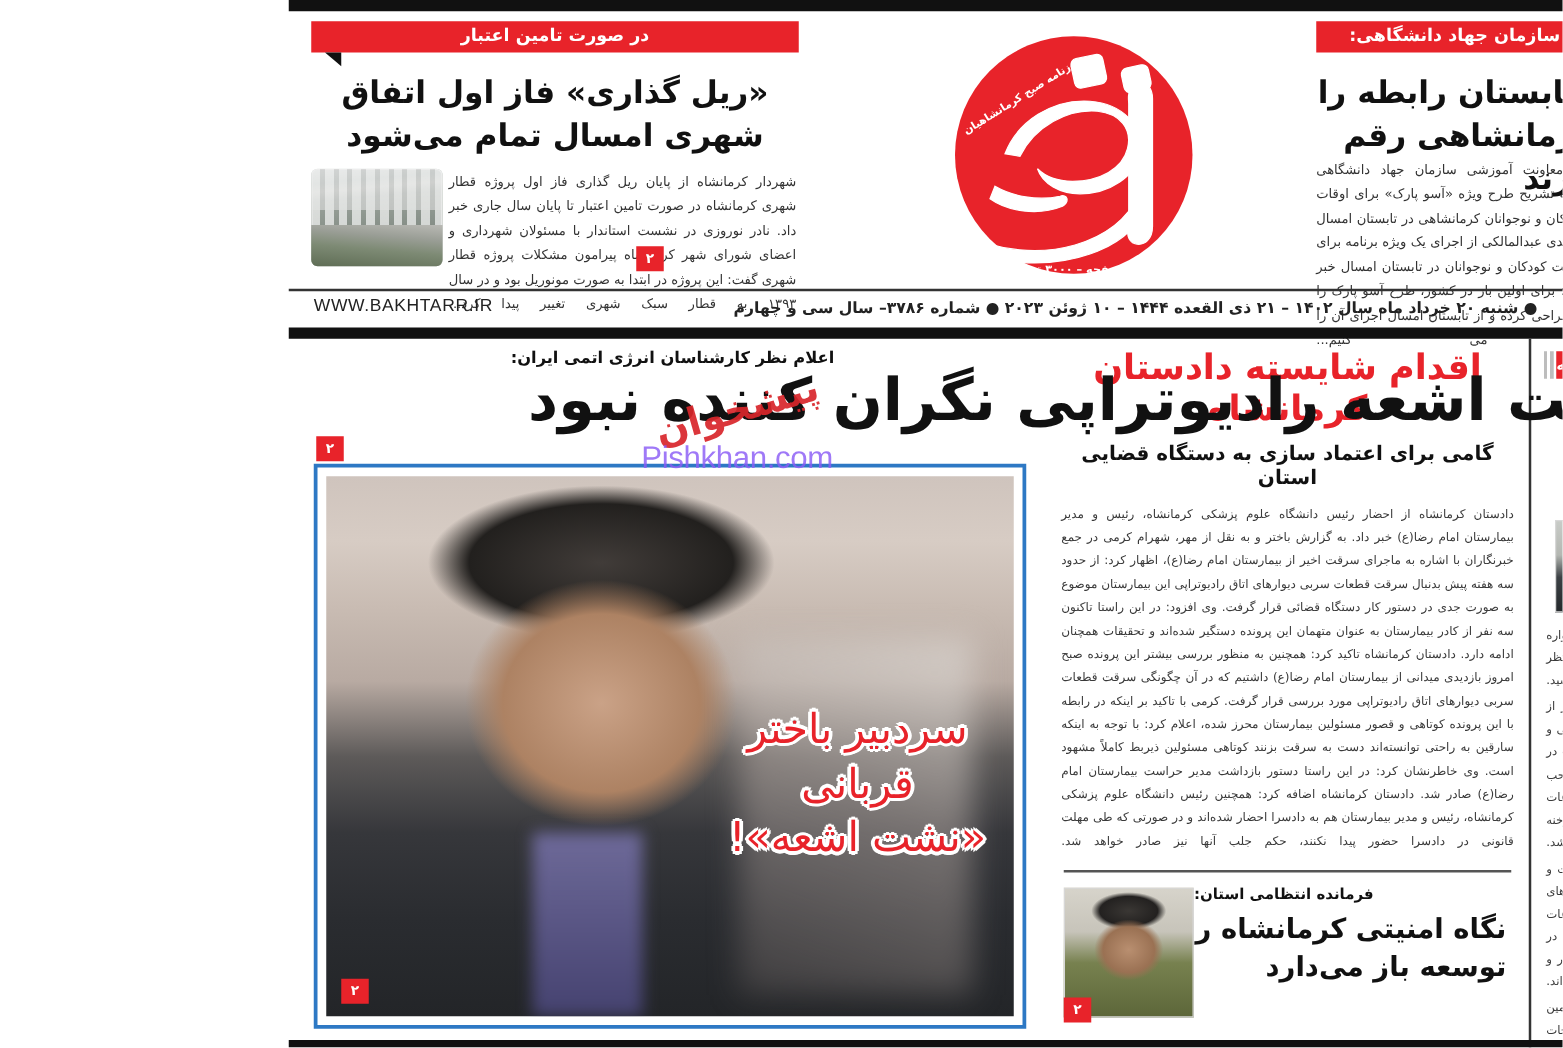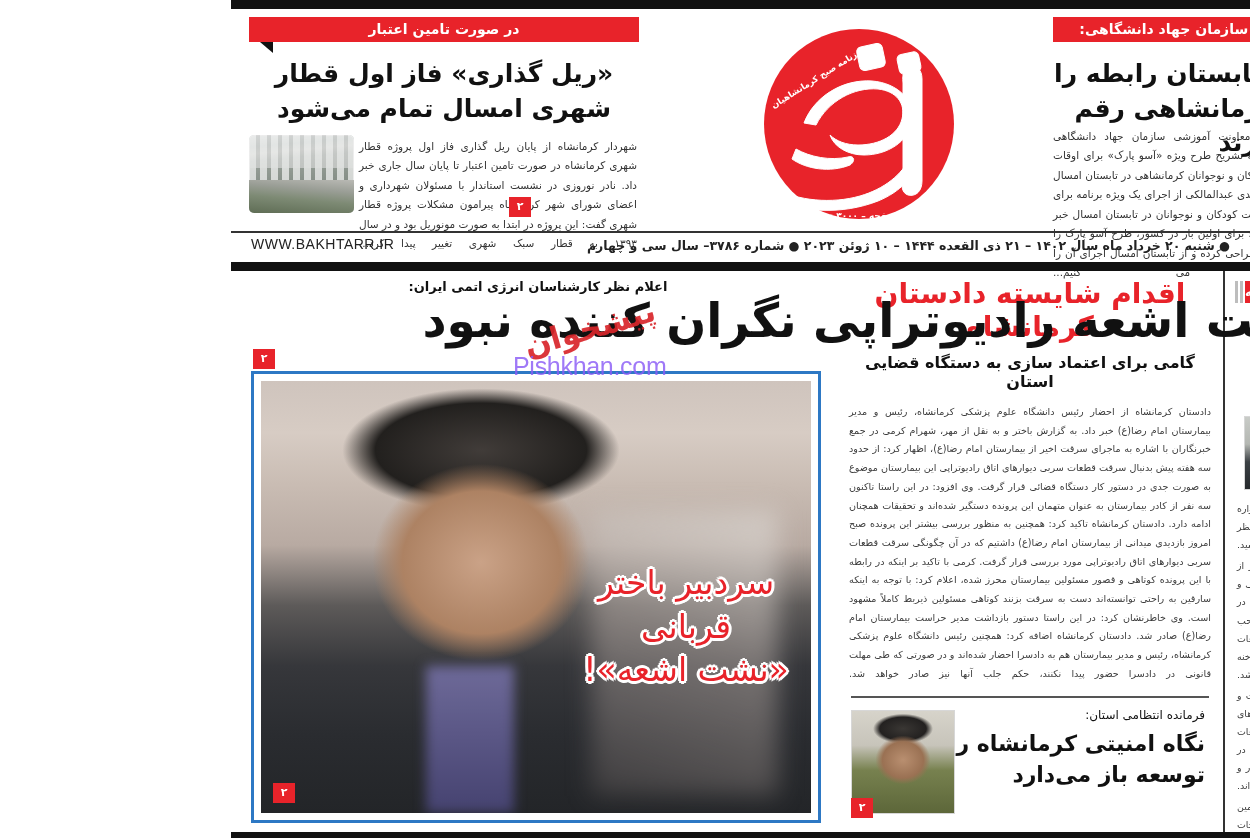--- a/index.html
+++ b/index.html
@@ -311,22 +311,22 @@
     position: absolute;
     top: 2px; left: 2px;
     width: 104px; height: 104px;
     background:
       radial-gradient(ellipse 34% 30% at 50% 48%, #b98f70 0%, #9a7153 58%, rgba(0,0,0,0) 78%),
       radial-gradient(ellipse 36% 18% at 50% 18%, #3a3734 0%, #232120 62%, rgba(0,0,0,0) 80%),
       linear-gradient(180deg, #d7d4cb 0%, #c7c4ba 34%, #77814f 58%, #5c6639 100%);
     box-shadow: inset 0 0 0 1px #d7d7d7;
   }
   .police-kicker {
-    font-size: 12px; font-weight: normal; color: #111;
-    text-align: right; padding-right: 6px; margin-bottom: 6px;
+    font-size: 12px; font-weight: bold; color: #111;
+    text-align: center; padding-right: 6px; margin-bottom: 6px;
   }
   .police-title {
     font-size: 22px; font-weight: bold; color: #111;
     text-align: right; padding-right: 6px; line-height: 1.45;
     letter-spacing: -.3px;
   }
   .police-badge { position: absolute; bottom: 2px; left: 2px; }
 
   
   .col-left {
@@ -452,21 +452,21 @@
 
 <div class="page">
 
   <div class="top-rule"></div>
 
   <div class="header">
 
     <div class="kicker-banner kicker-left">
       <span>در صورت تامین اعتبار</span>
     </div>
-    <div class="head-title head-title-left">«ریل گذاری» فاز اول قطار شهری امسال تمام می‌شود</div>
+    <div class="head-title head-title-left">«ریل گذاری» فاز اول اتفاق شهری امسال تمام می‌شود</div>
     <div class="head-thumb thumb-left"></div>
     <div class="head-body head-body-left">شهردار کرمانشاه از پایان ریل گذاری فاز اول پروژه قطار شهری کرمانشاه در صورت تامین اعتبار تا پایان سال جاری خبر داد. نادر نوروزی در نشست استاندار با مسئولان شهرداری و اعضای شورای شهر کرمانشاه پیرامون مشکلات پروژه قطار شهری گفت: این پروژه در ابتدا به صورت مونوریل بود و در سال ۱۳۹۳ به قطار سبک شهری تغییر پیدا کرد...</div>
     <div class="page-badge" style="top:188px; left:278px;">۲</div>
 
     <div class="kicker-banner kicker-right">
       <span>سرپرست معاونت آموزشی سازمان جهاد دانشگاهی:</span>
     </div>
     <div class="head-title head-title-right">«آسو پارک» یک تابستان رابطه را برای بچه‌های کرمانشاهی رقم می‌زند</div>
     <div class="head-thumb thumb-right"></div>
     <div class="head-body head-body-right">سرپرست معاونت آموزشی سازمان جهاد دانشگاهی کرمانشاه به تشریح طرح ویژه «آسو پارک» برای اوقات فراغت کودکان و نوجوانان کرمانشاهی در تابستان امسال پرداخت. مهدی عبدالمالکی از اجرای یک ویژه برنامه برای اوقات فراغت کودکان و نوجوانان در تابستان امسال خبر داد و افزود: برای اولین بار در کشور، طرح آسو پارک را در استان طراحی کرده و از تابستان امسال اجرای آن را آغاز می کنیم...</div>

